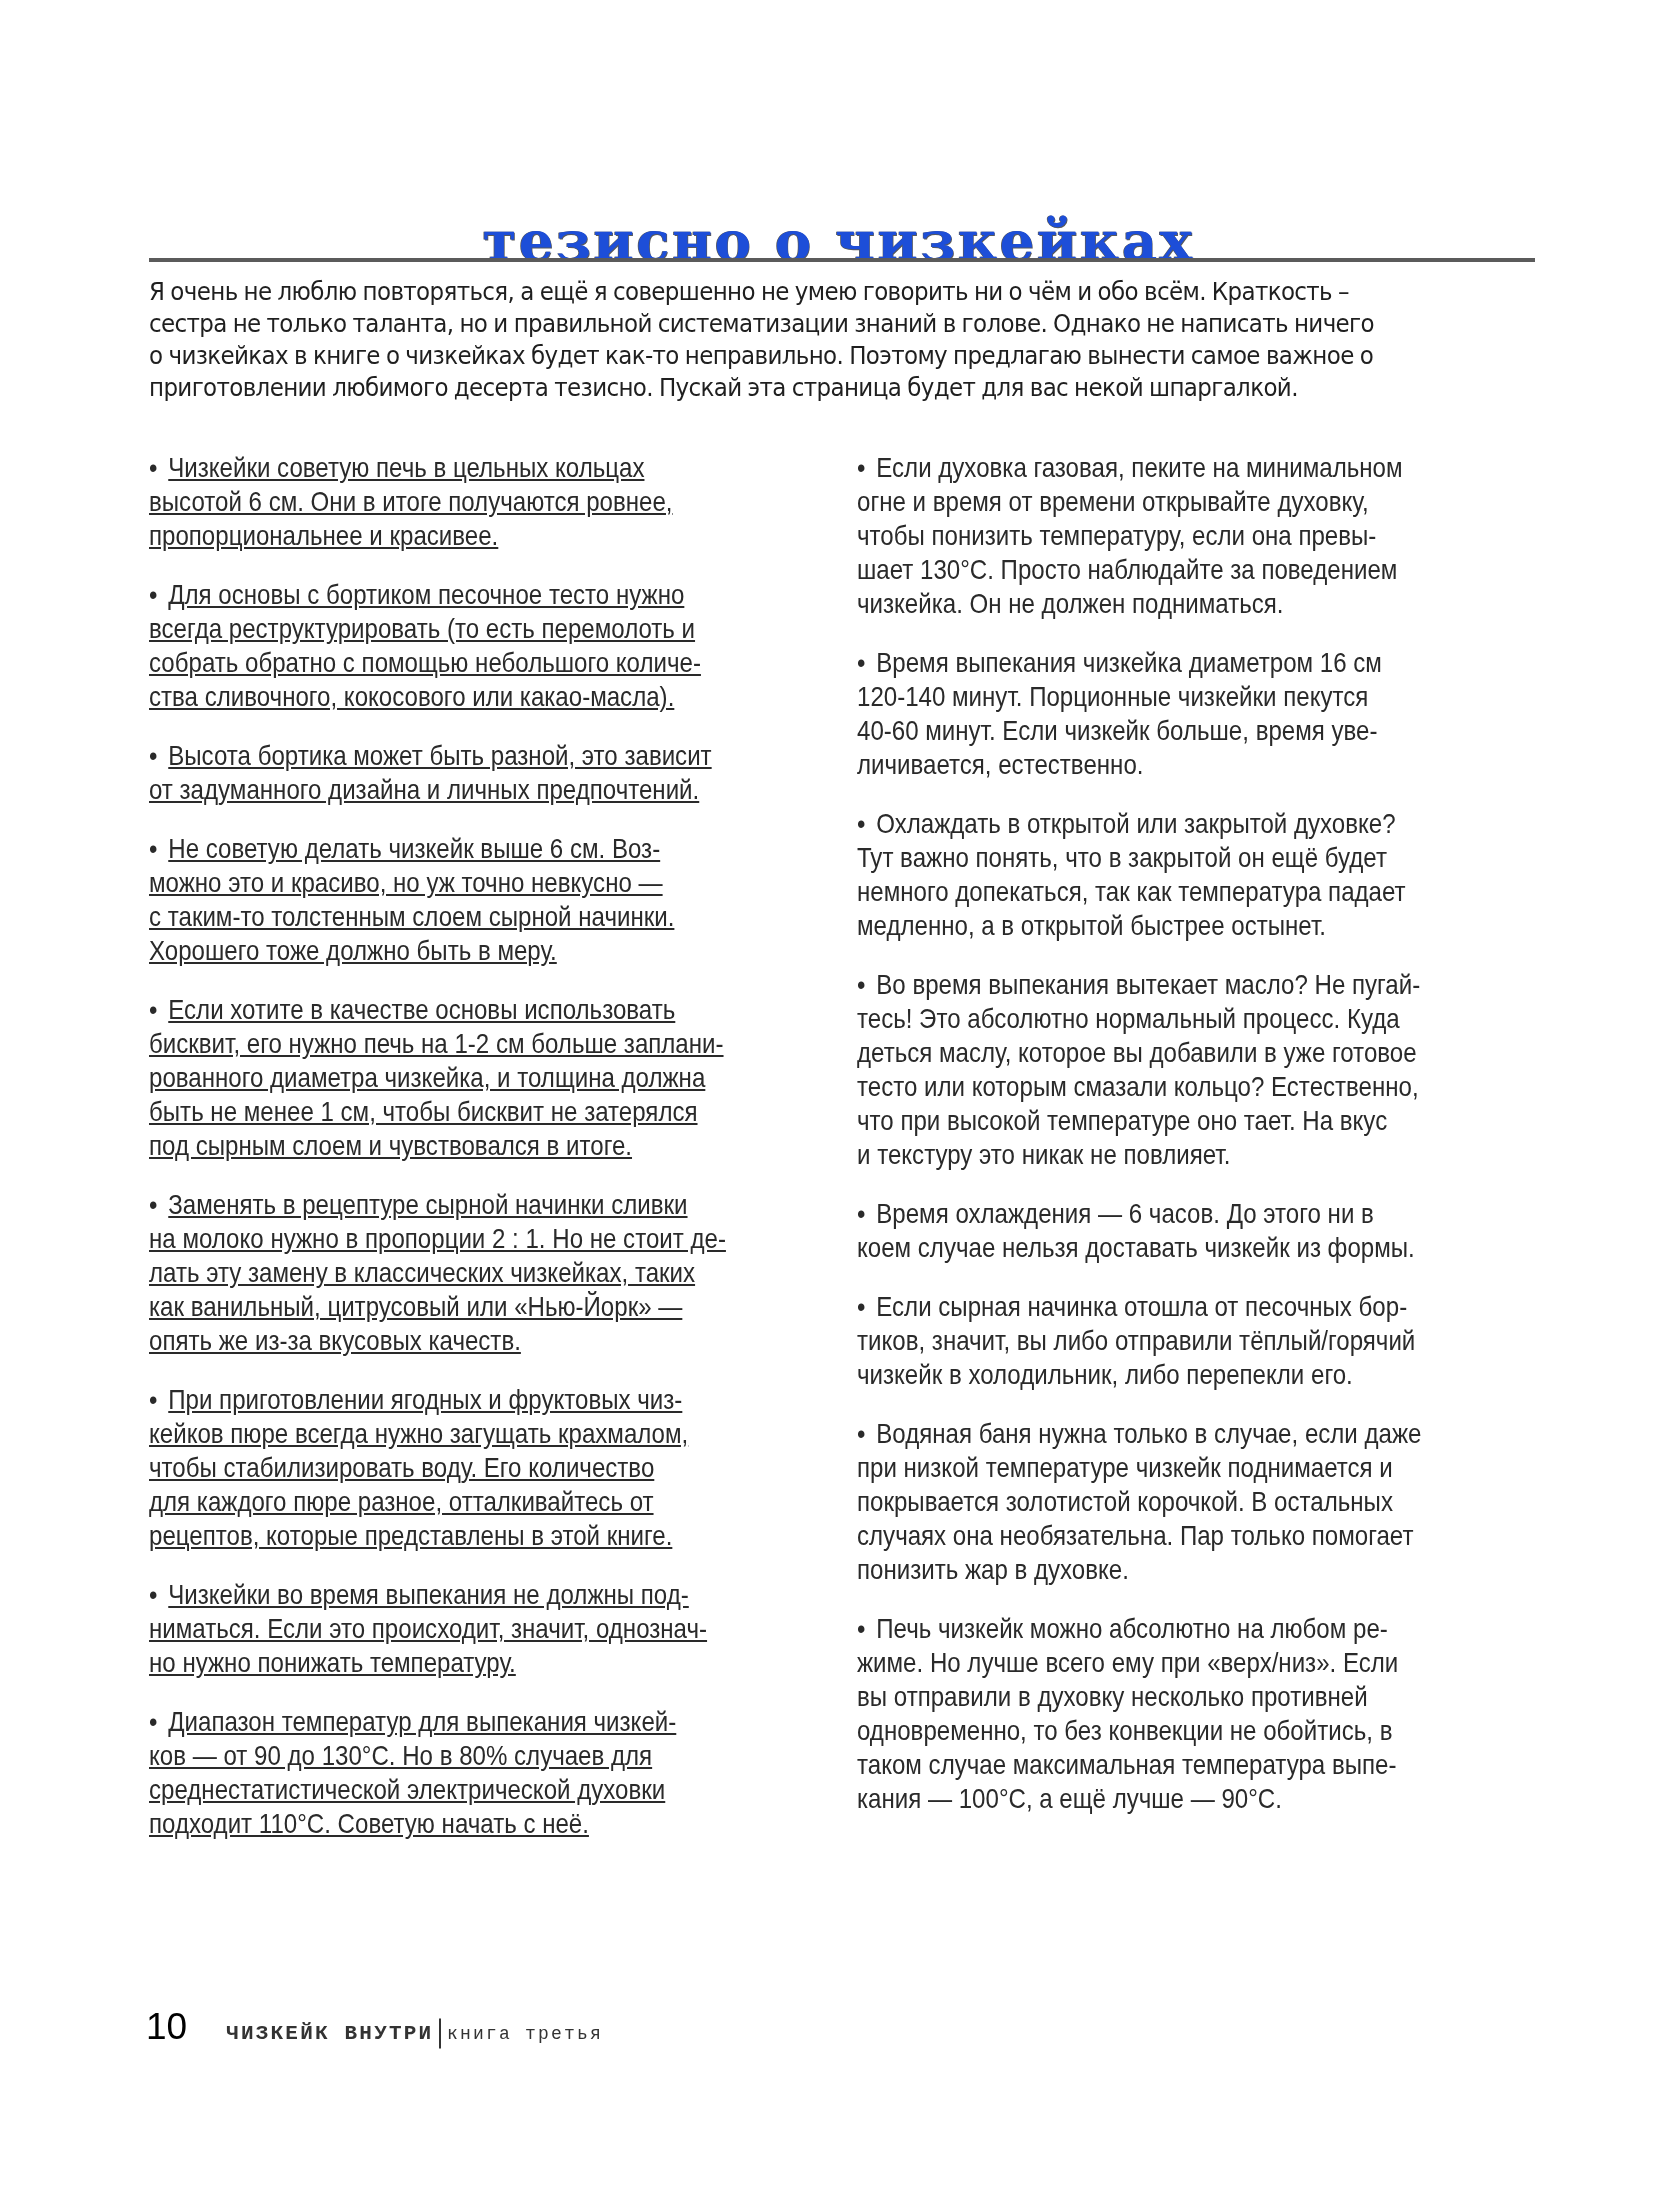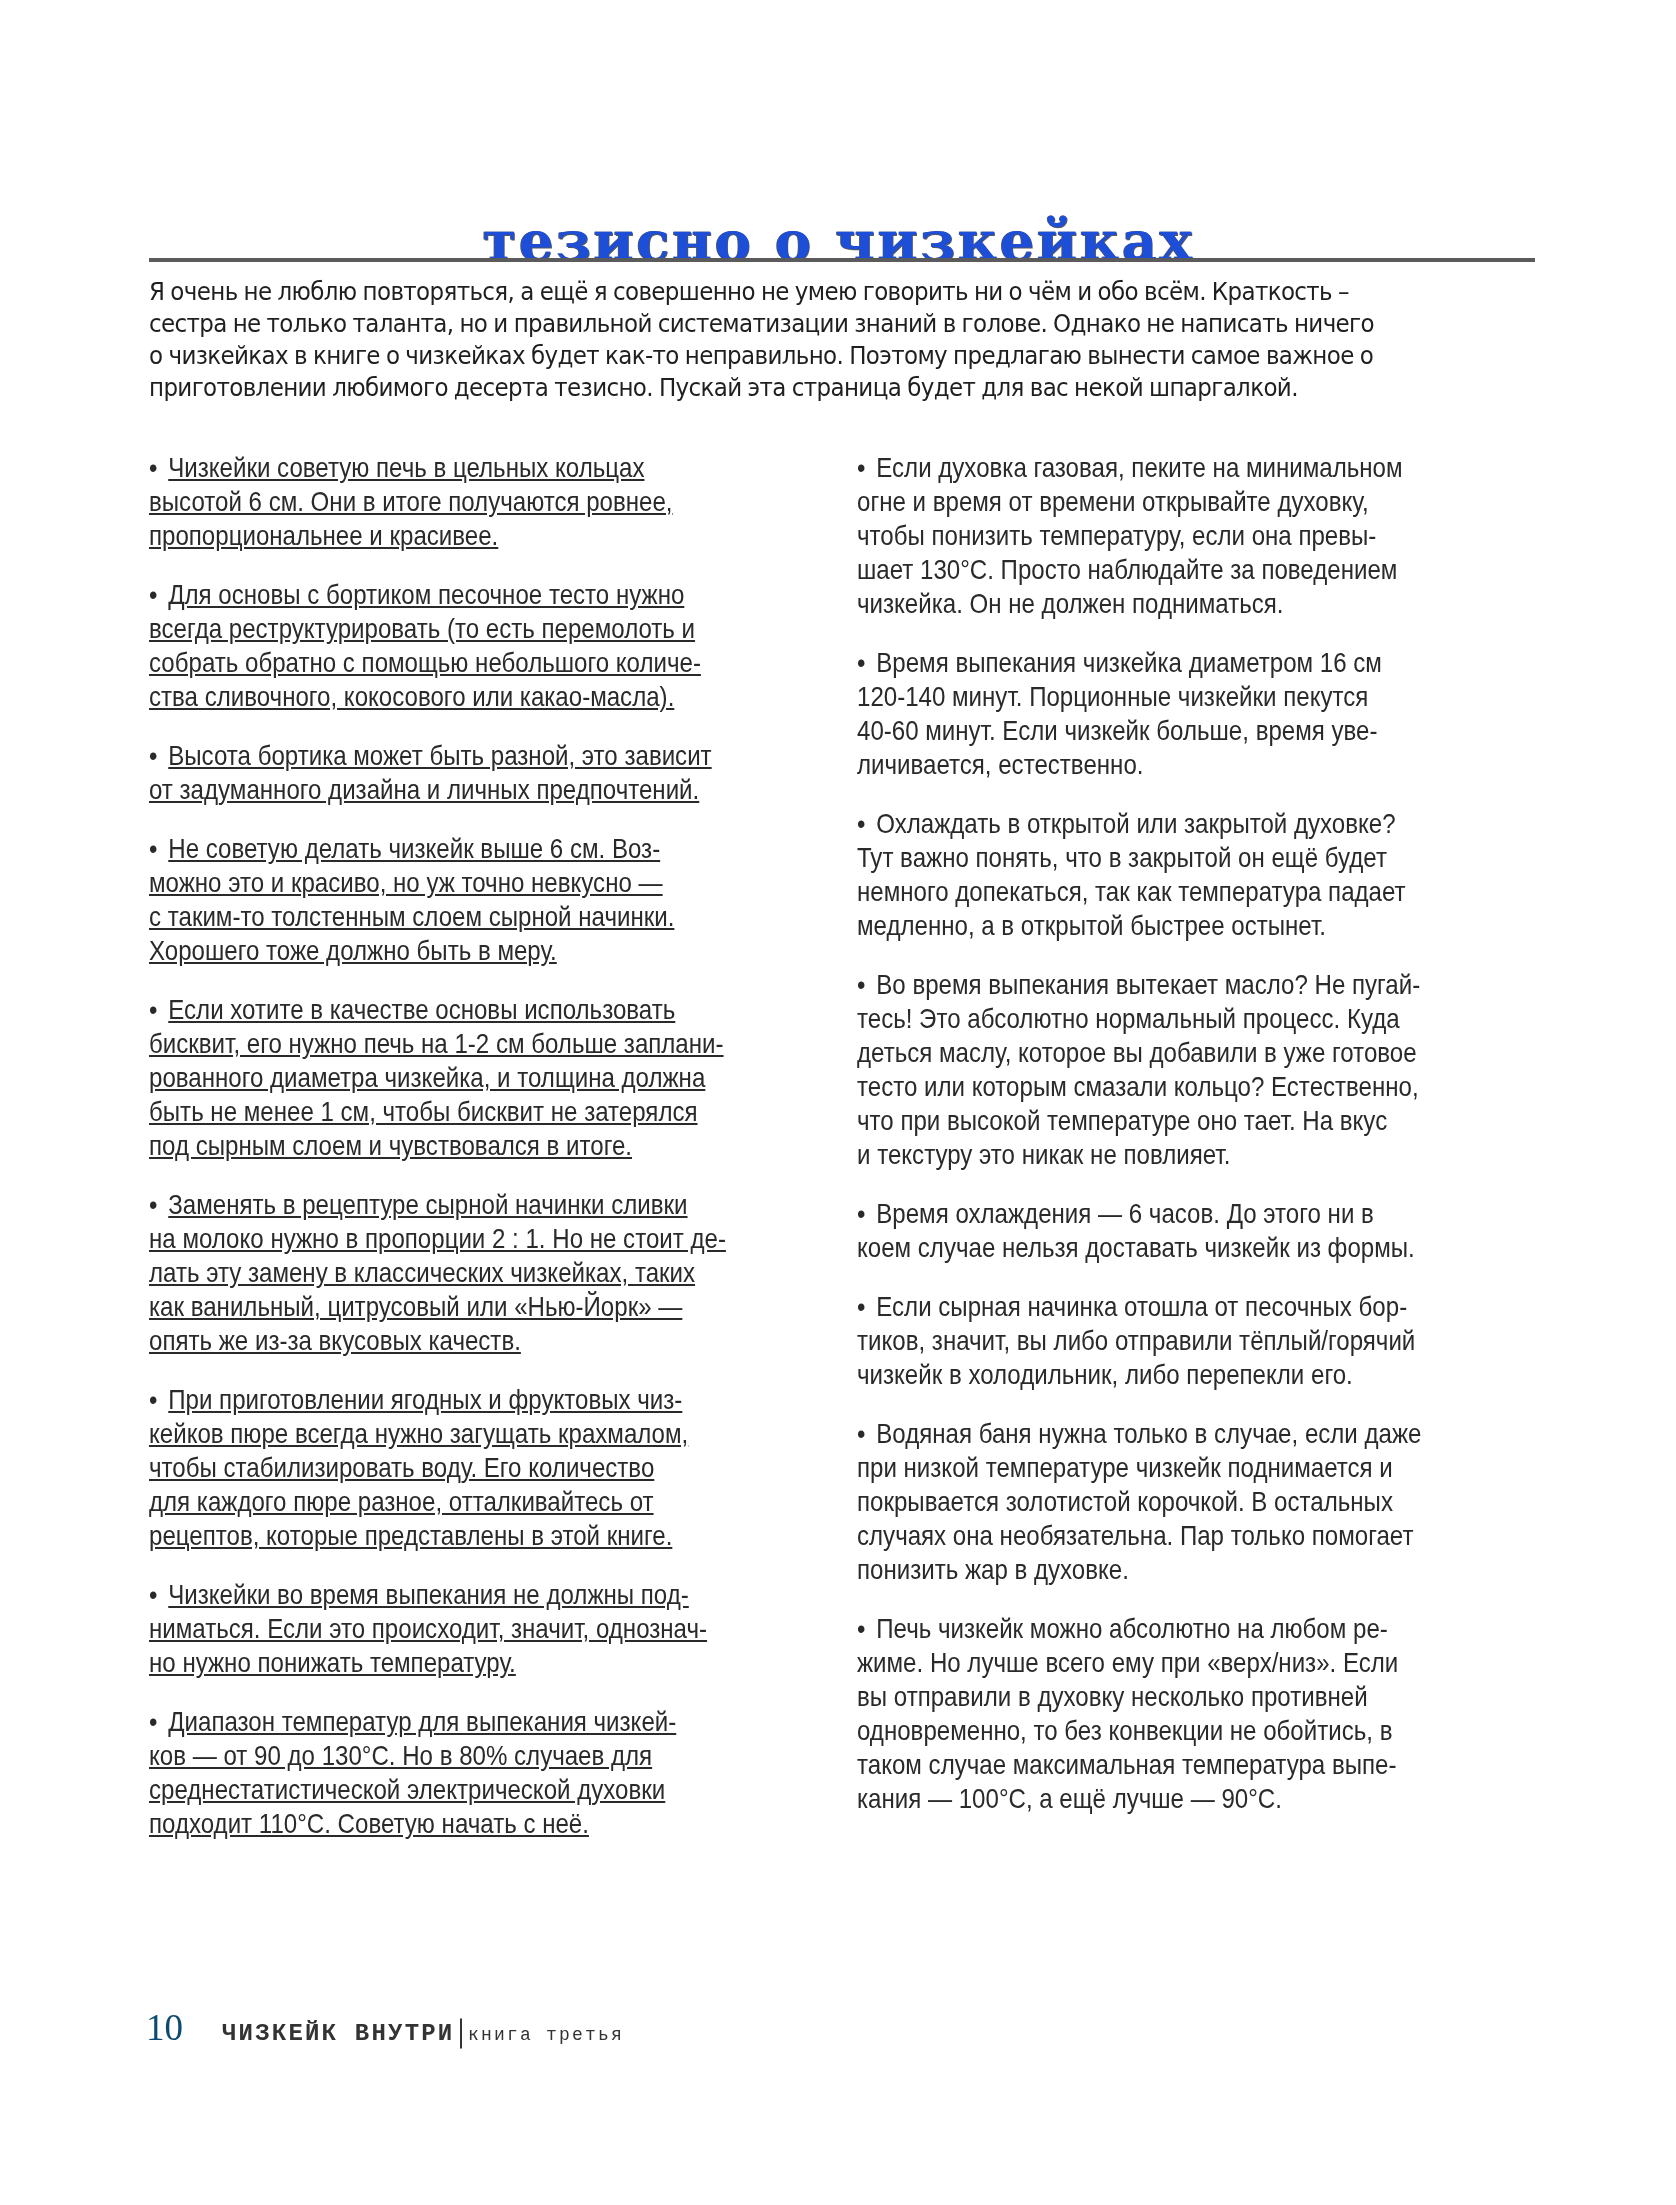--- a/index.html
+++ b/index.html
@@ -38,22 +38,22 @@
   .col.right { left: 857px; }
   .item { margin: 0 0 25px 0; }
   .line { display: block; white-space: nowrap; transform: scaleX(0.86); transform-origin: left center; width: 807px; }
   .bullet { display: inline-block; width: 22.4px; }
   .footer {
     position: absolute; left: 146px; top: 2006px; height: 45px;
     display: flex; align-items: baseline;
     font-family: "Liberation Mono", "DejaVu Sans Mono", monospace;
     color: #333;
   }
-  .page-num { font-size: 37px; color: #0c4a6e; font-family: Liberation Serif, serif; margin-right: 39px; }
-  .book-title { font-size: 24px; font-weight: bold; letter-spacing: 2.2px; }
+  .page-num { font-size: 37px; color: #000000; font-family: Liberation Sans, sans-serif; margin-right: 39px; }
+  .book-title { font-size: 21px; font-weight: bold; letter-spacing: 2.2px; }
   .sep { display: inline-block; width: 1.5px; height: 30px; background: #333; margin: 0 6px; align-self: center; transform: translateY(4.5px); }
   .book-sub { font-size: 18px; letter-spacing: 2.2px; }
 </style>
 </head>
 <body>
 
 <h1 class="title">тезисно о чизкейках</h1>
 <div class="rule"></div>
 
 <div class="intro">

